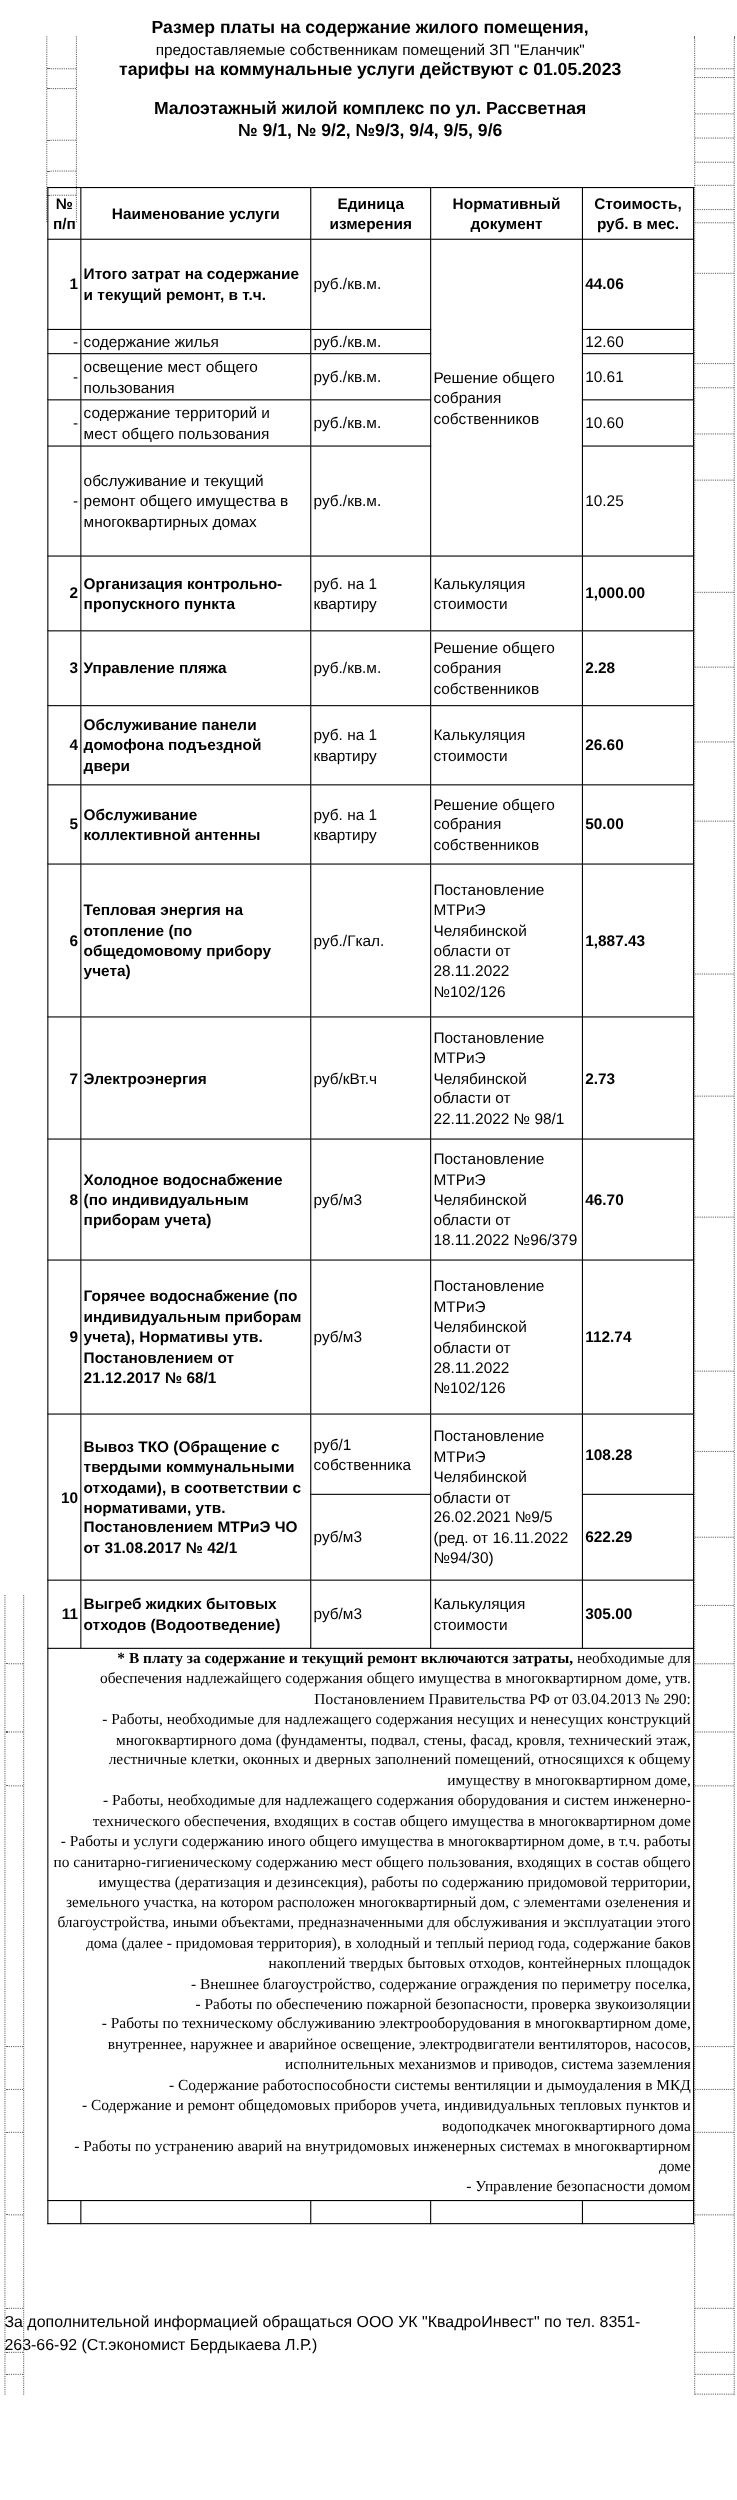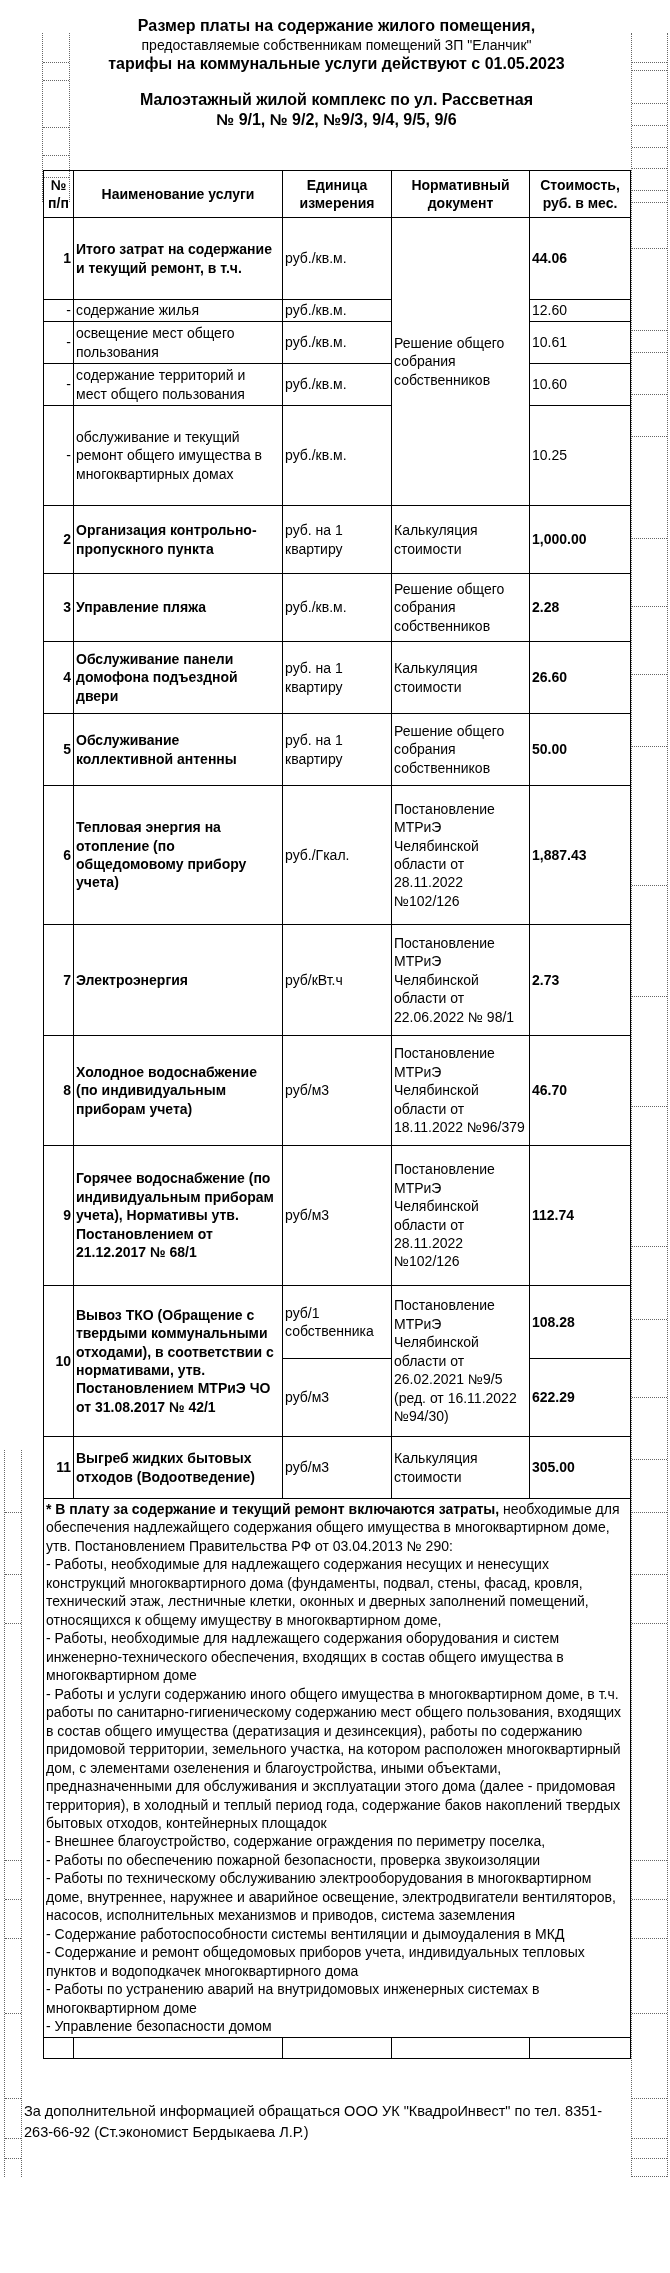--- a/index.html
+++ b/index.html
@@ -21,29 +21,29 @@
     border:1px solid #000;
     font-size:14px;line-height:1.32;
     padding:1px 2px;vertical-align:middle;overflow:hidden;
   }
   table.tariff th{font-weight:bold;text-align:center;height:44px;}
   td.num{text-align:right;padding-right:0;}
   td.name{text-align:left;}
   td.unit, td.doc, td.cost{}
   td.b{font-weight:bold;}
   td.footnote{
-    text-align:left;vertical-align:top;
+    text-align:right;vertical-align:top;
     padding:1px 4px 2px 42px;
-    font-size:14px;line-height:19px;
+    font-size:14px;line-height:19px;font-family:Liberation Serif, serif;
   }
   td.footnote p{margin:0;}
   td.footnote .fb{font-weight:bold;}
   tr.emptyrow td{height:18px;}
   .footer-note{
-    position:absolute;left:24px;width:585px;
+    position:absolute;left:4px;width:585px;
     font-size:14.5px;line-height:21px;text-align:left;
   }
   
   .vstrip{position:absolute;border-left:1px dotted #666;border-right:1px dotted #666;}
   .vstrip .tick{position:absolute;left:0;right:0;height:0;border-top:1px dotted #666;}
 </style>
 </head>
 <body>
 
 <div class="vstrip" id="strip-left-top" style="left:42px;top:33px;width:26px;height:169px;">
@@ -193,21 +193,21 @@
           <td class="num b">6</td>
           <td class="name b">Тепловая энергия на отопление (по общедомовому прибору учета)</td>
           <td class="unit">руб./Гкал.</td>
           <td class="doc">Постановление МТРиЭ Челябинской области от 28.11.2022 №102/126</td>
           <td class="cost b">1,887.43</td>
         </tr>
         <tr style="height: 111px;">
           <td class="num b">7</td>
           <td class="name b">Электроэнергия</td>
           <td class="unit">руб/кВт.ч</td>
-          <td class="doc">Постановление МТРиЭ Челябинской области от 22.06.2022 № 98/1</td>
+          <td class="doc">Постановление МТРиЭ Челябинской области от 22.11.2022 № 98/1</td>
           <td class="cost b">2.73</td>
         </tr>
         <tr style="height: 110px;">
           <td class="num b">8</td>
           <td class="name b">Холодное водоснабжение (по индивидуальным приборам учета)</td>
           <td class="unit">руб/м3</td>
           <td class="doc">Постановление МТРиЭ Челябинской области от 18.11.2022 №96/379</td>
           <td class="cost b">46.70</td>
         </tr>
         <tr style="height: 140px;">

